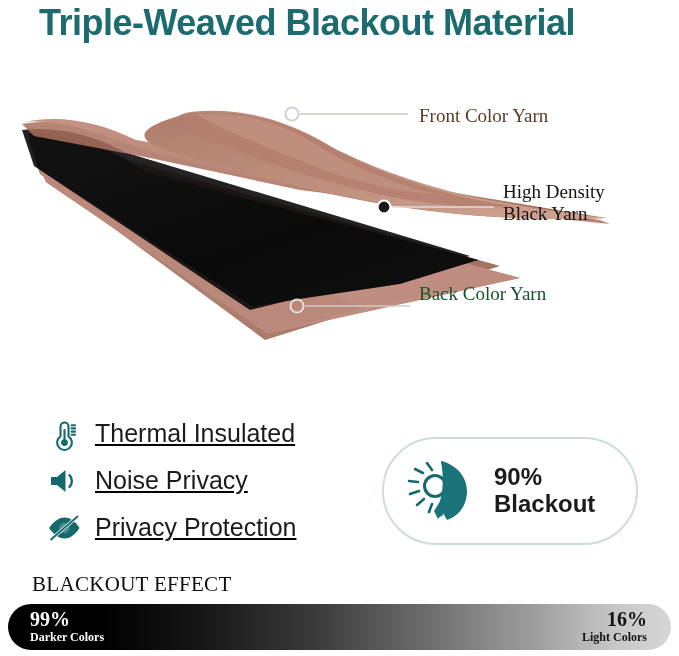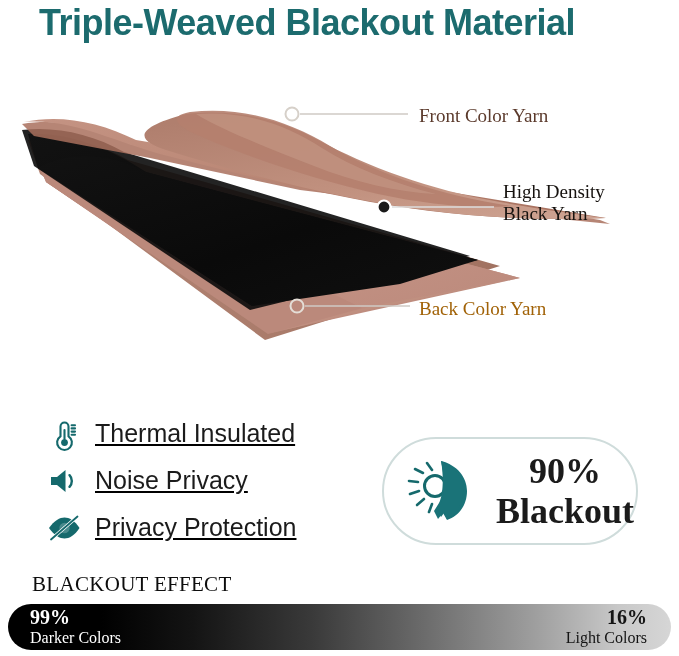--- a/index.html
+++ b/index.html
@@ -31,21 +31,21 @@
   
   .callout-label{
     position:absolute;
     font-family:"Liberation Serif",serif;
     font-size:19px;
     line-height:1.16;
     white-space:nowrap;
   }
   #label-front{ left:419px; top:105px; color:#5b3a2c; }
   #label-highdensity{ left:503px; top:181px; color:#16120f; }
-  #label-back{ left:419px; top:298px; color:#a16207; }
+  #label-back{ left:419px; top:283px; color:#14532d; }
 
   
   #feature-list{
     position:absolute;left:44px;top:410px;width:330px;
   }
   .feature-row{
     display:flex;align-items:center;
     height:47px;
     text-decoration:underline;
   }
@@ -73,26 +73,26 @@
     box-sizing:border-box;
   }
   #blackout-badge-icon{
     width:86px;height:80px;flex:0 0 86px;
     margin-left:18px;
     display:flex;align-items:center;justify-content:center;
   }
   #blackout-badge-icon svg{display:block;}
   #blackout-badge-text{
     margin-left:6px;
-    font-family:Liberation Serif, serif;
-    font-size:36px;
+    font-family:Liberation Sans, sans-serif;
+    font-size:24px;
     font-weight:bold;
     color:#1b1b1b;
     line-height:1.12;
-    text-align:center;
+    text-align:left;
     flex:1;
   }
 
   
   #blackout-effect-heading{
     position:absolute;left:32px;top:572px;
     font-family:"Liberation Serif",serif;
     font-size:21px;
     letter-spacing:0.3px;
     color:#0d0d0d;
@@ -114,21 +114,21 @@
     overflow:hidden;
   }
   .bar-end{
     position:absolute;top:0;height:46px;
     display:flex;flex-direction:column;justify-content:center;
     font-family:"Liberation Serif",serif;
   }
   #bar-left{ left:22px; align-items:flex-start; }
   #bar-right{ right:24px; align-items:flex-end; }
   .bar-pct{ font-size:20px; font-weight:bold; line-height:1.02; }
-  .bar-sub{ font-size:16px; font-weight:normal; line-height:1.15; margin-top:1px; }
+  .bar-sub{ font-size:12px; font-weight:bold; line-height:1.15; margin-top:1px; }
   #bar-left .bar-pct, #bar-left .bar-sub{ color:#ffffff; }
   #bar-right .bar-pct, #bar-right .bar-sub{ color:#141414; }
 </style>
 </head>
 <body>
 
 <div class="stage">
 
   <div id="page-title">Triple-Weaved Blackout Material</div>
 

